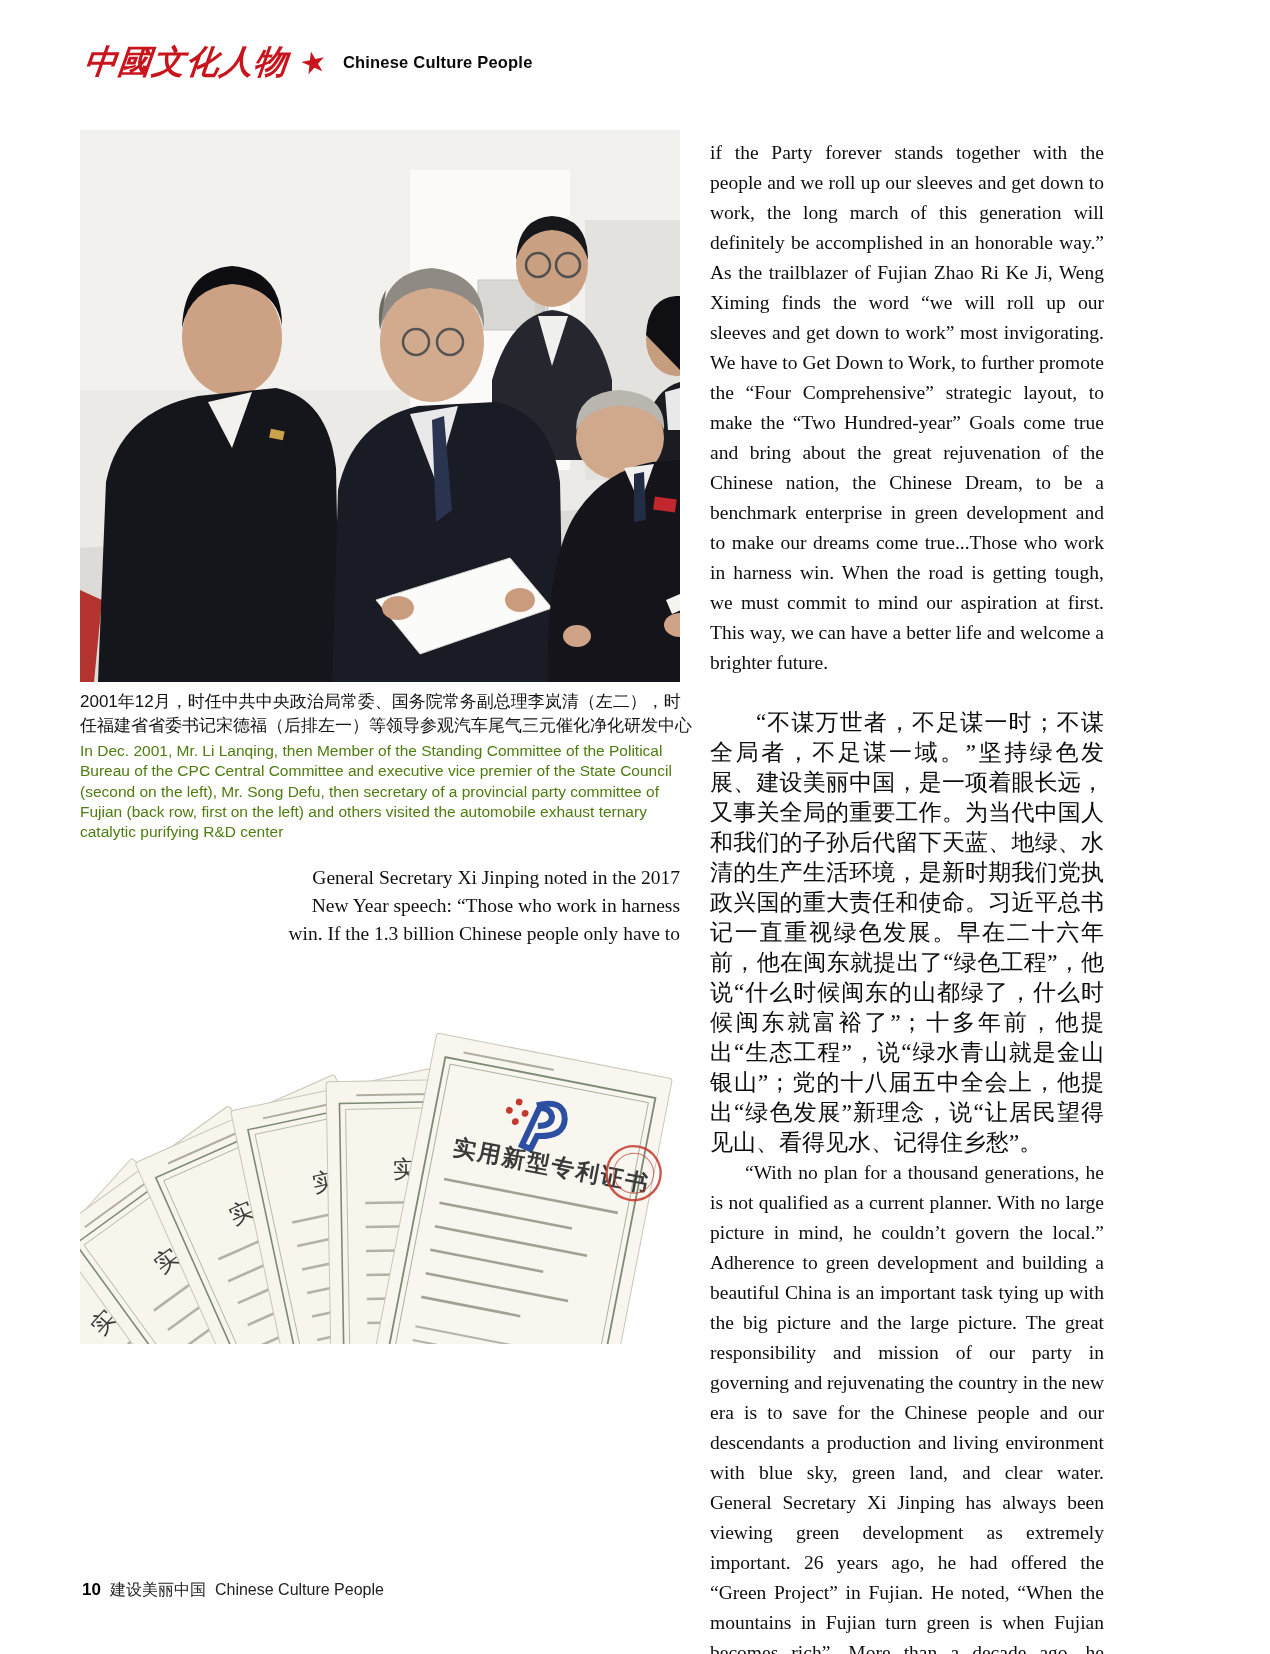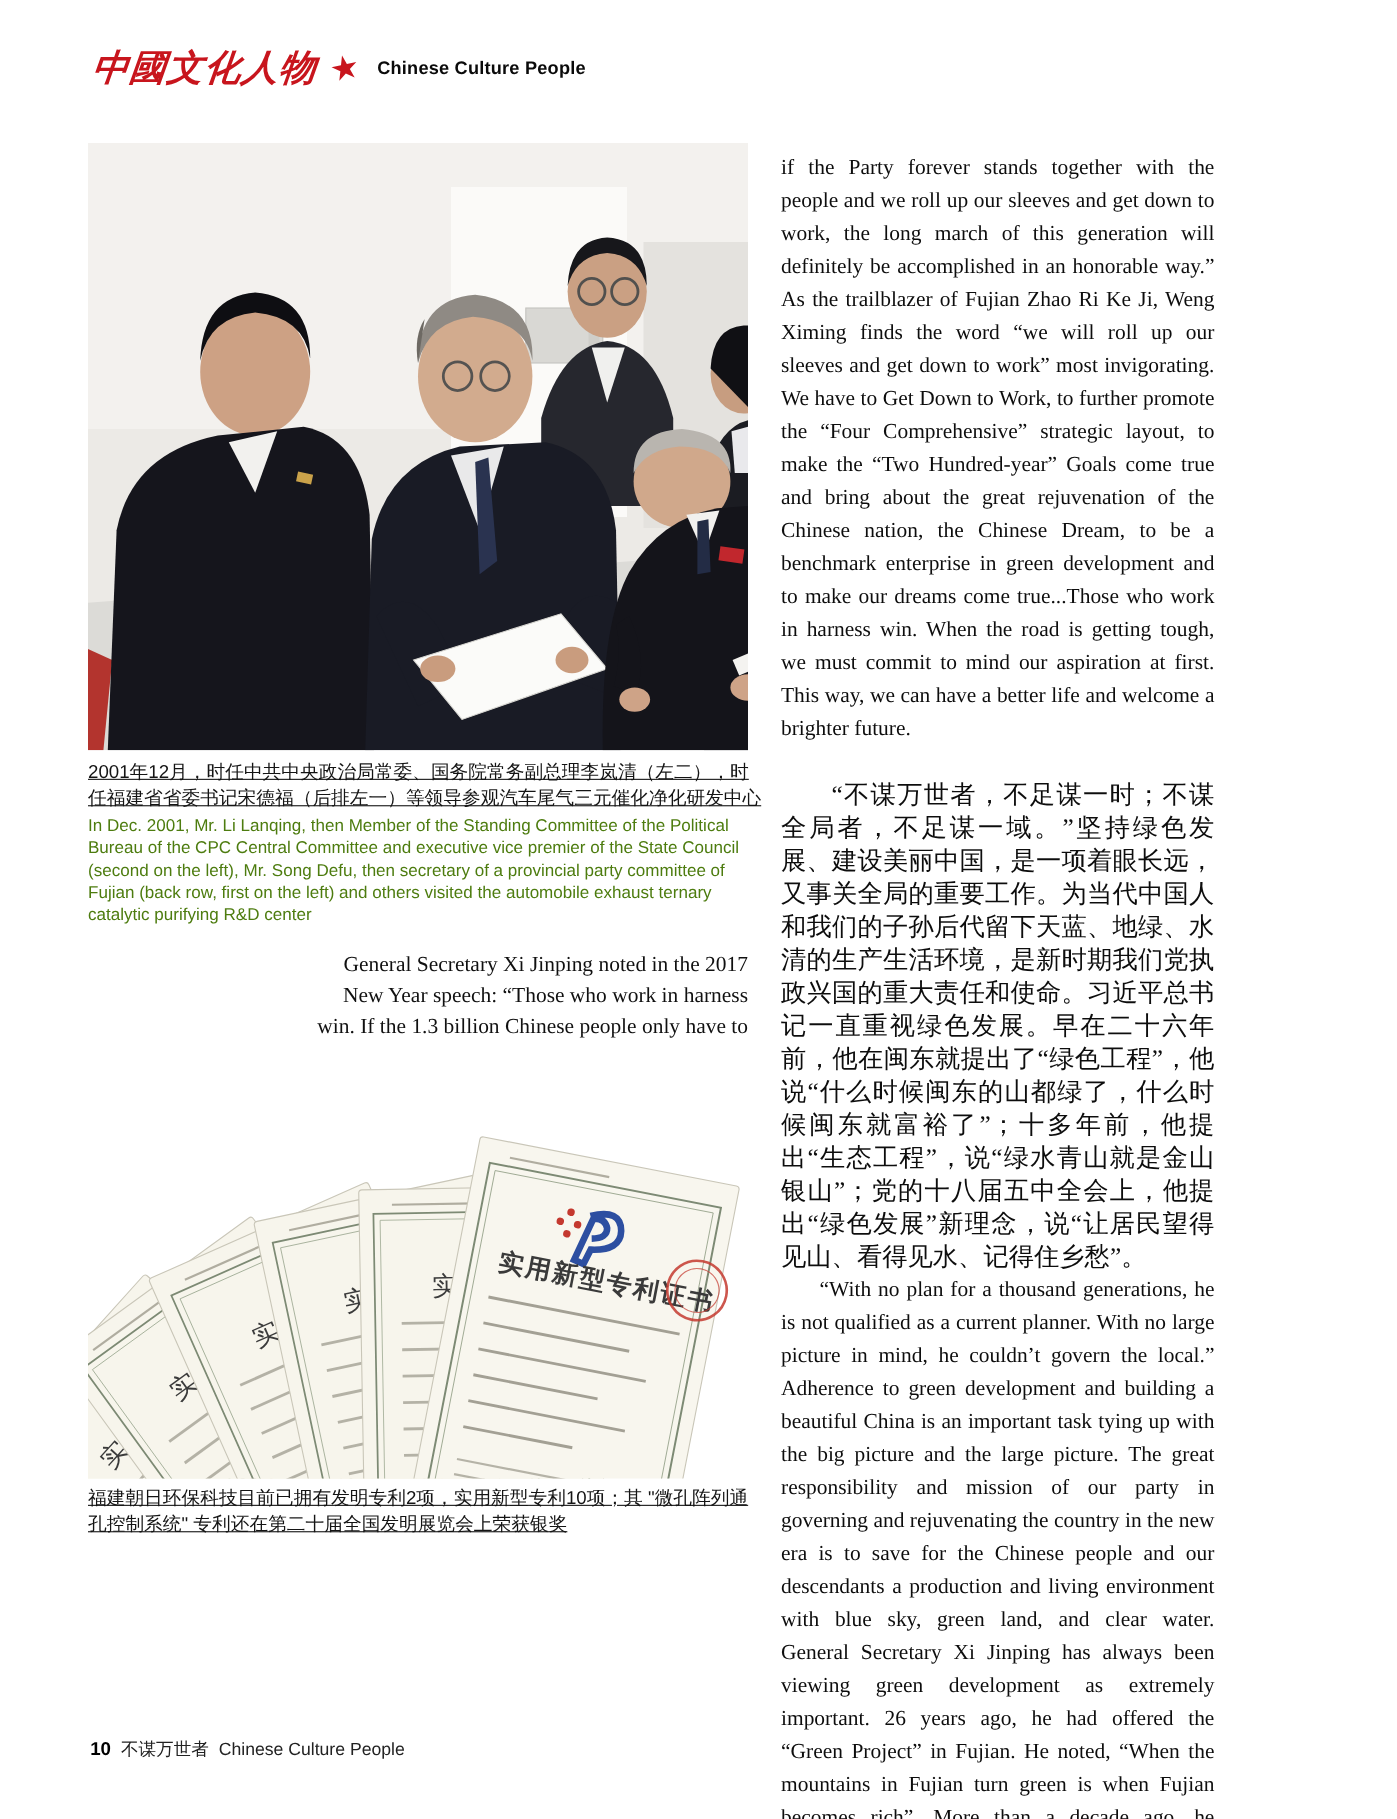--- a/index.html
+++ b/index.html
@@ -12,21 +12,21 @@
   .logo-star{color:#c8151d;font-size:30px;line-height:1;margin-left:2px;transform:rotate(-12deg);}
   .logo-en{font-size:16.5px;font-weight:bold;color:#0a0a0a;letter-spacing:0.2px;margin-left:6px;}
   
   .photo1{position:absolute;left:80px;top:130px;width:600px;height:552px;}
   .photo2{position:absolute;left:80px;top:952px;width:618px;height:392px;}
   svg{display:block;}
   
   .caption{position:absolute;left:80px;width:614px;}
   .caption1{top:690px;}
   .caption2{top:1350px;width:616px;}
-  .cap-zh{font-size:17px;line-height:1.42;color:#141414;text-decoration:underline;}
+  .cap-zh{font-size:17px;line-height:1.42;color:#141414;}
   .cap-en{font-size:15.5px;line-height:1.3;color:#4d7c0f;margin-top:3px;}
   
   .pullquote{position:absolute;left:278px;top:864px;width:402px;text-align:right;
              font-family:"Liberation Serif","DejaVu Serif",serif;font-size:19.5px;
              line-height:28px;color:#101010;}
   
   .rightcol{position:absolute;left:710px;top:138px;width:394px;
             font-family:"Liberation Serif","DejaVu Serif",serif;font-size:19.5px;
             line-height:30px;color:#0d0d0d;text-align:justify;}
   .rightcol p{margin:0;}
@@ -234,28 +234,27 @@
           <circle cx="432" cy="500" r="34" fill="#c8352b" opacity="0.88"></circle>
           <circle cx="432" cy="500" r="27" fill="none" stroke="#f3d9d4" stroke-width="1.2" opacity="0.7"></circle>
           <path d="M432,486 l4,9 10,1 -7,7 2,10 -9,-5 -9,5 2,-10 -7,-7 10,-1 Z" fill="#f6e6dd" opacity="0.9"></path>
         </g>
         <line x1="340" y1="522" x2="420" y2="522" stroke="#9a978b" stroke-width="2" opacity="0.8"></line>
       </g>
     </svg>
   </div>
 
   <div class="caption caption2">
-    <div class="cap-zh">福建朝日环保科技目前已拥有发明专利2项，实用新型专利10项；其 "微孔阵列通孔控制系统" 专利还在第二十届全国发明展览会上荣获银奖</div>
   </div>
 
   <div class="rightcol">
     <p>if the Party forever stands together with the people and we roll up our sleeves and get down to work, the long march of this generation will definitely be accomplished in an honorable way.” As the trailblazer of Fujian Zhao Ri Ke Ji, Weng Ximing finds the word “we will roll up our sleeves and get down to work” most invigorating. We have to Get Down to Work, to further promote the “Four Comprehensive” strategic layout, to make the “Two Hundred-year” Goals come true and bring about the great rejuvenation of the Chinese nation, the Chinese Dream, to be a benchmark enterprise in green development and to make our dreams come true...Those who work in harness win. When the road is getting tough, we must commit to mind our aspiration at first. This way, we can have a better life and welcome a brighter future.</p>
     <p class="para-zh">“不谋万世者，不足谋一时；不谋全局者，不足谋一域。”坚持绿色发展、建设美丽中国，是一项着眼长远，又事关全局的重要工作。为当代中国人和我们的子孙后代留下天蓝、地绿、水清的生产生活环境，是新时期我们党执政兴国的重大责任和使命。习近平总书记一直重视绿色发展。早在二十六年前，他在闽东就提出了“绿色工程”，他说“什么时候闽东的山都绿了，什么时候闽东就富裕了”；十多年前，他提出“生态工程”，说“绿水青山就是金山银山”；党的十八届五中全会上，他提出“绿色发展”新理念，说“让居民望得见山、看得见水、记得住乡愁”。</p>
     <p class="para-indent">“With no plan for a thousand generations, he is not qualified as a current planner. With no large picture in mind, he couldn’t govern the local.” Adherence to green development and building a beautiful China is an important task tying up with the big picture and the large picture. The great responsibility and mission of our party in governing and rejuvenating the country in the new era is to save for the Chinese people and our descendants a production and living environment with blue sky, green land, and clear water. General Secretary Xi Jinping has always been viewing green development as extremely important. 26 years ago, he had offered the “Green Project” in Fujian. He noted, “When the mountains in Fujian turn green is when Fujian becomes rich”. More than a decade ago, he offered the “Ecological Engineering”, arguing that “Beautiful scenery is the gold and silver mines”. In the Fifth</p>
   </div>
 
   <div class="footer">
     <span class="pageno">10</span>
-    <span>不谋万世者</span>
+    <span>建设美丽中国</span>
     <span>Chinese Culture People</span>
   </div>
 
 </div>
 
 </body></html>

